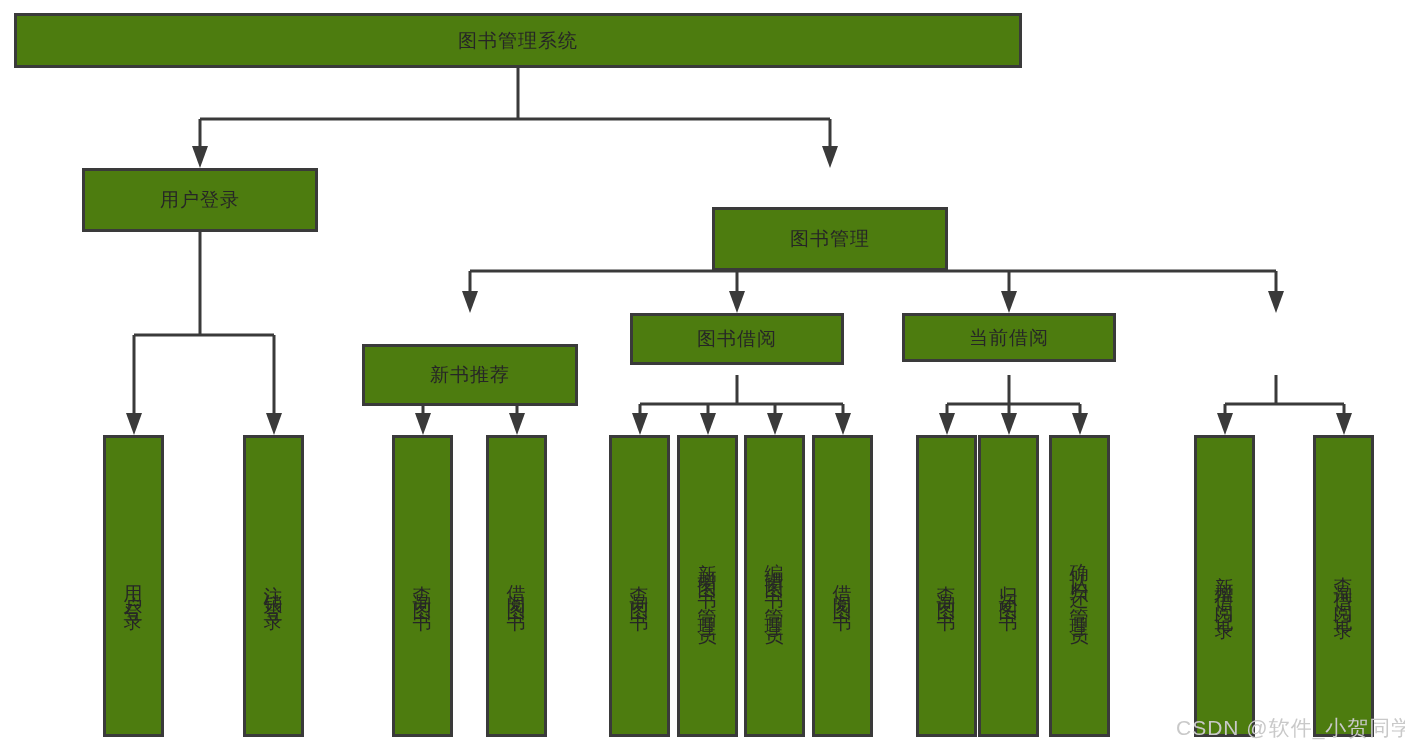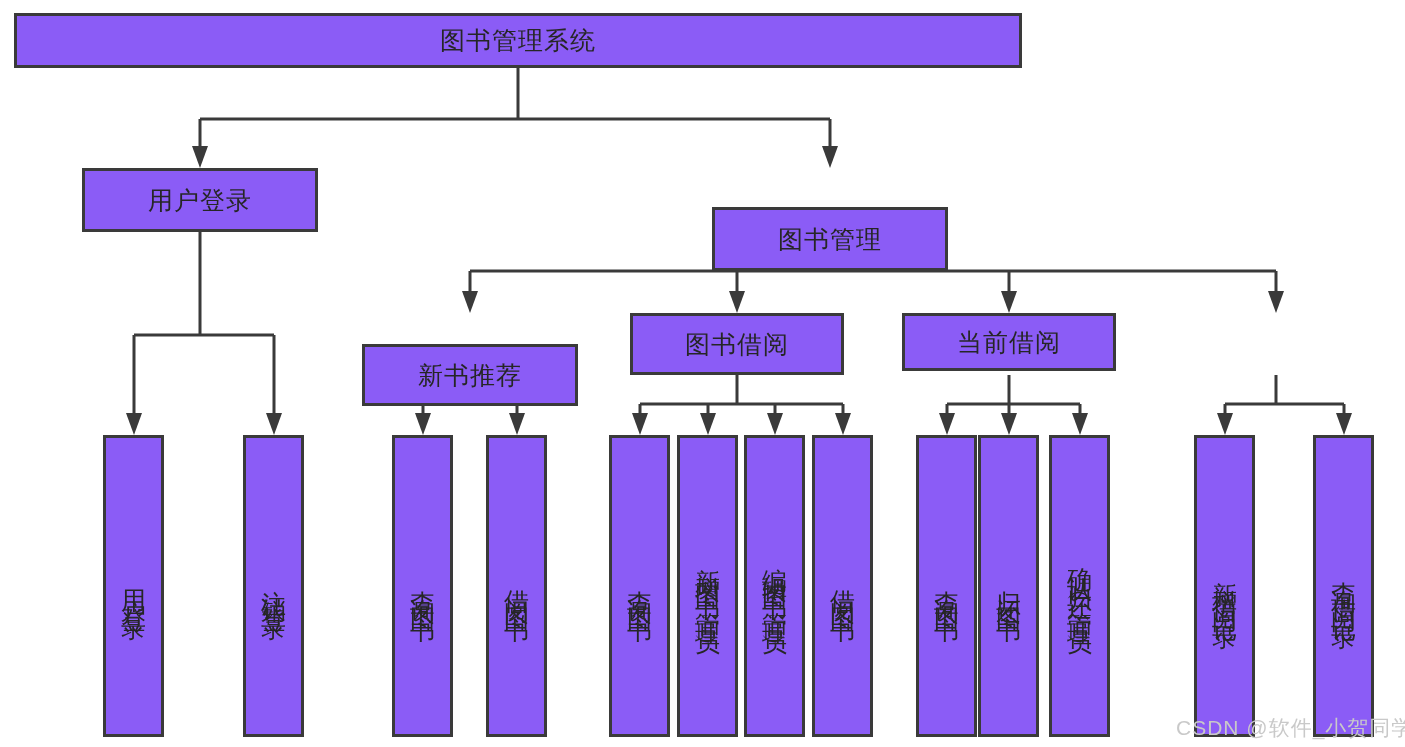--- a/index.html
+++ b/index.html
@@ -13,27 +13,27 @@
   }
   .connectors {
     position: absolute;
     left: 0; top: 0;
     width: 1405px; height: 747px;
     pointer-events: none;
   }
   .node {
     position: absolute;
     box-sizing: border-box;
-    background: #8b5cf6;
+    background: #4d7c0f;
     border: 3px solid #3a3a3a;
     display: flex;
     align-items: center;
     justify-content: center;
     color: #262626;
-    font-size: 25px;
+    font-size: 19px;
     letter-spacing: 1px;
     z-index: 2;
   }
   .hnode { white-space: nowrap; }
   .vnode {
     writing-mode: vertical-lr;
     text-orientation: mixed;
     letter-spacing: 9px;
     line-height: 1;
     padding-top: 4px;
@@ -93,22 +93,22 @@
       <polygon points="1336,413 1352,413 1344,435"></polygon>
     </g>
   </svg>
 
   <div class="node hnode" style="left:14px; top:13px; width:1008px; height:55px;">图书管理系统</div>
 
   <div class="node hnode" style="left:82px; top:168px; width:236px; height:64px;">用户登录</div>
   <div class="node hnode" style="left:712px; top:168px; width:236px; height:64px;margin-top:39px;">图书管理</div>
 
   <div class="node hnode" style="left:362px; top:313px; width:216px; height:62px;margin-top:31px;">新书推荐</div>
-  <div class="node hnode" style="left:630px; top:313px; width:214px; height:62px;">图书借阅</div>
-  <div class="node hnode" style="left:902px; top:313px; width:214px; height:58px;">当前借阅</div>
+  <div class="node hnode" style="left:630px; top:313px; width:214px; height:52px;">图书借阅</div>
+  <div class="node hnode" style="left:902px; top:313px; width:214px; height:49px;">当前借阅</div>
 
   <div class="node vnode" style="left:103px; top:435px; width:61px; height:302px;">用户登录</div>
   <div class="node vnode" style="left:243px; top:435px; width:61px; height:302px;">注销登录</div>
 
   <div class="node vnode" style="left:392px; top:435px; width:61px; height:302px;">查询图书</div>
   <div class="node vnode" style="left:486px; top:435px; width:61px; height:302px;">借阅图书</div>
 
   <div class="node vnode" style="left:609px; top:435px; width:61px; height:302px;">查询图书</div>
   <div class="node vnode" style="left:677px; top:435px; width:61px; height:302px;">新增图书（管理员）</div>
   <div class="node vnode" style="left:744px; top:435px; width:61px; height:302px;">编辑图书（管理员）</div>

